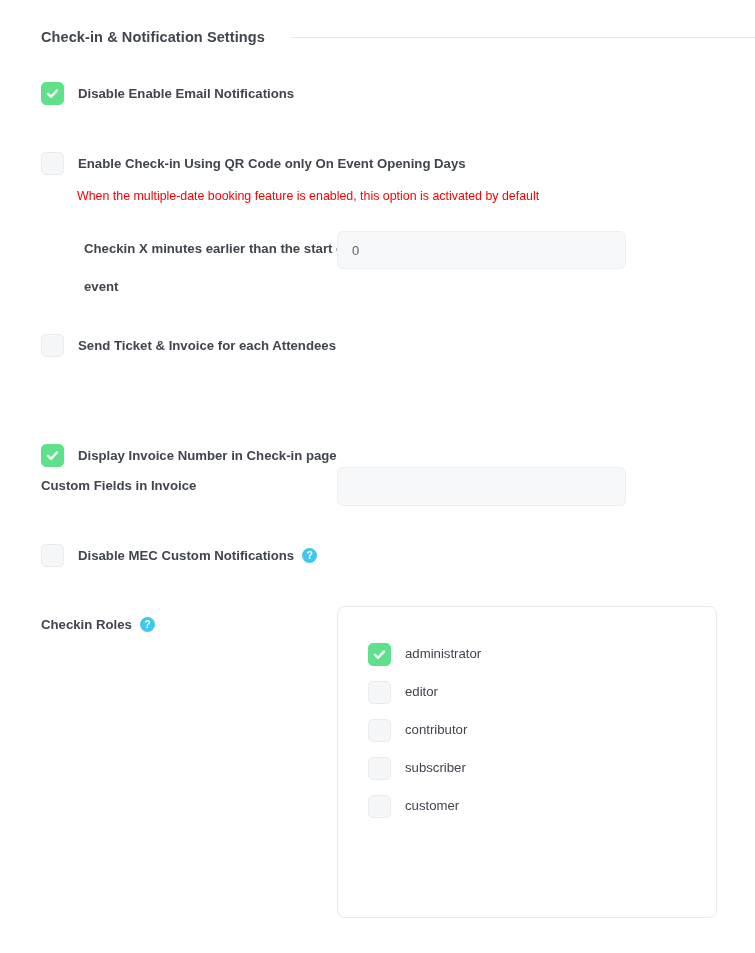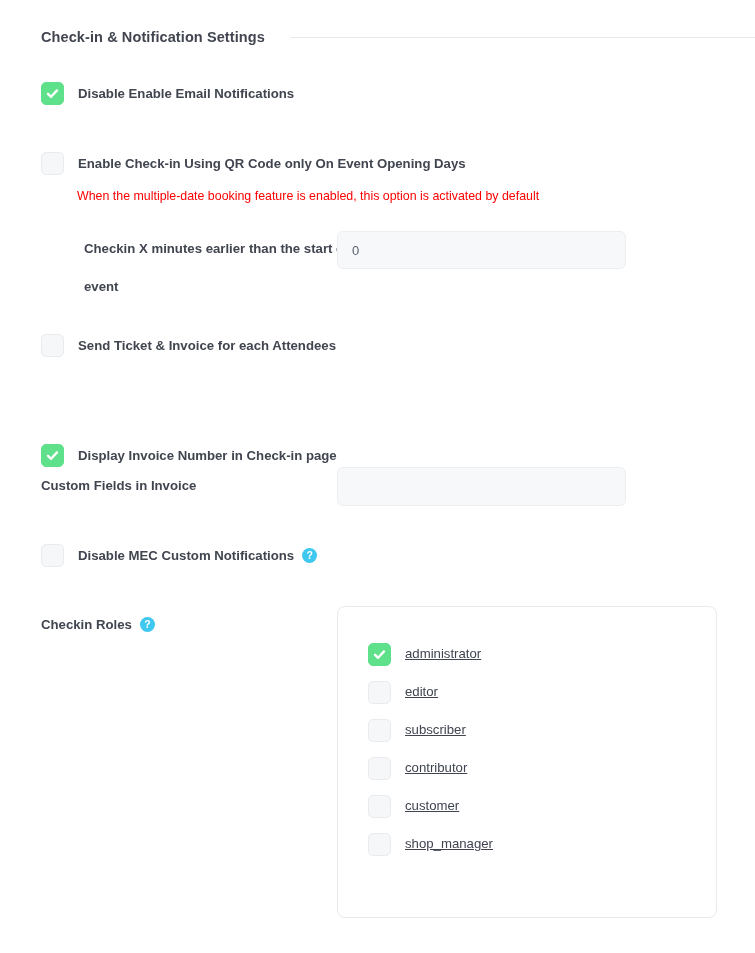--- a/index.html
+++ b/index.html
@@ -151,21 +151,20 @@
     align-items: center;
     height: 38px;
   }
   .role-label {
     font-size: 13.2px;
     font-weight: normal;
     color: #3f4450;
     margin-left: 14px;
     line-height: 1;
     white-space: nowrap;
-    text-decoration: underline;
   }
 </style>
 </head>
 <body>
 
 <div class="section-header">
   <div class="section-title">Check-in &amp; Notification Settings</div>
   <div class="section-rule"></div>
 </div>
 
@@ -231,31 +230,27 @@
   </div>
 
   <div class="role-row">
     <span class="cb"></span>
     <span class="role-label">editor</span>
   </div>
 
 
   <div class="role-row">
     <span class="cb"></span>
+    <span class="role-label">contributor</span>
+  </div>
+
+  <div class="role-row">
+    <span class="cb"></span>
     <span class="role-label">subscriber</span>
   </div>
 
   <div class="role-row">
     <span class="cb"></span>
-    <span class="role-label">contributor</span>
-  </div>
-
-  <div class="role-row">
-    <span class="cb"></span>
     <span class="role-label">customer</span>
   </div>
 
-  <div class="role-row">
-    <span class="cb"></span>
-    <span class="role-label">shop_manager</span>
-  </div>
 
 </div>
 
 </body></html>

